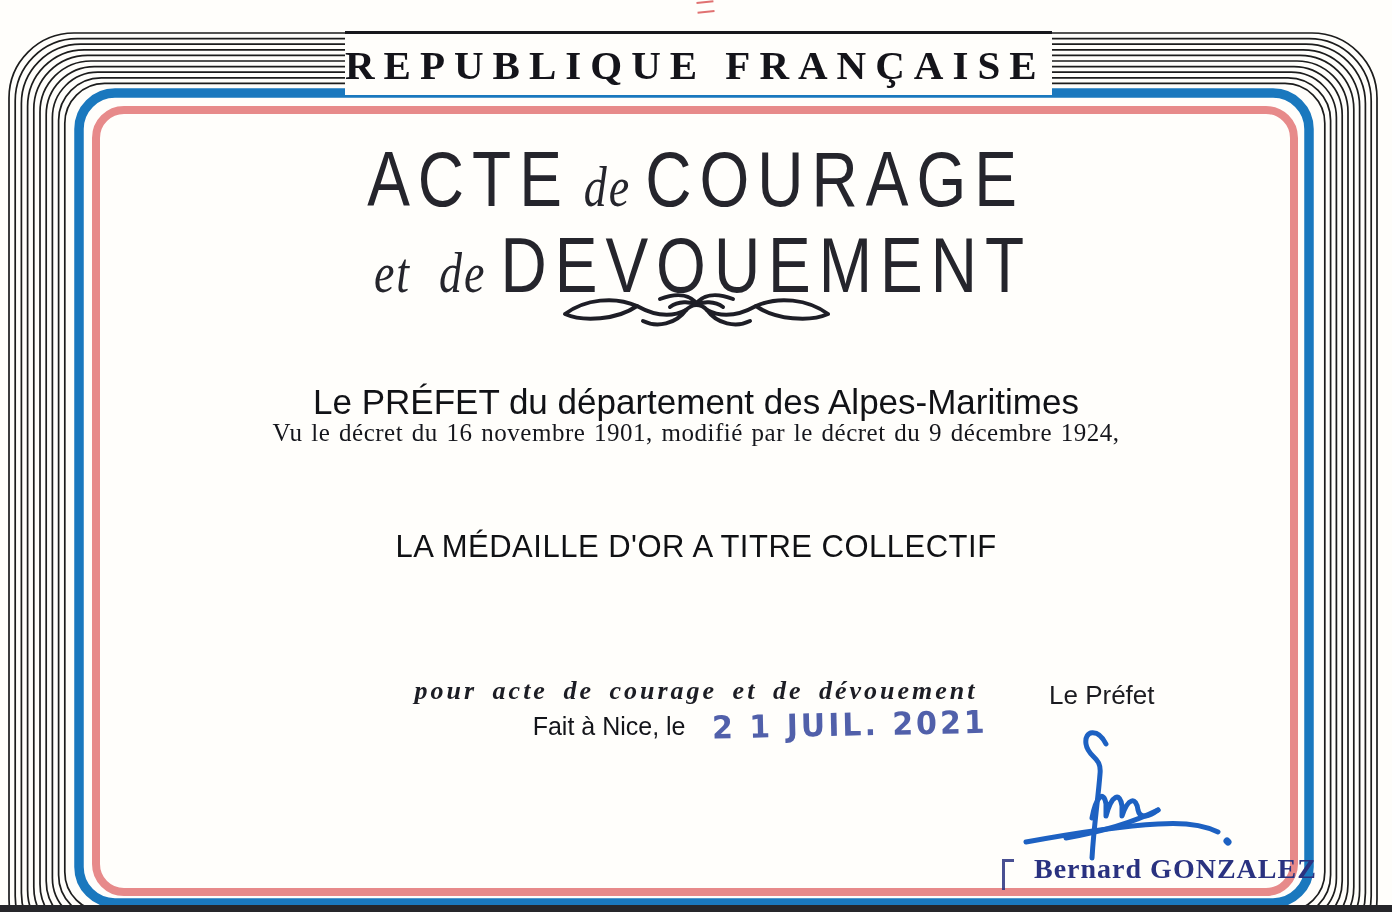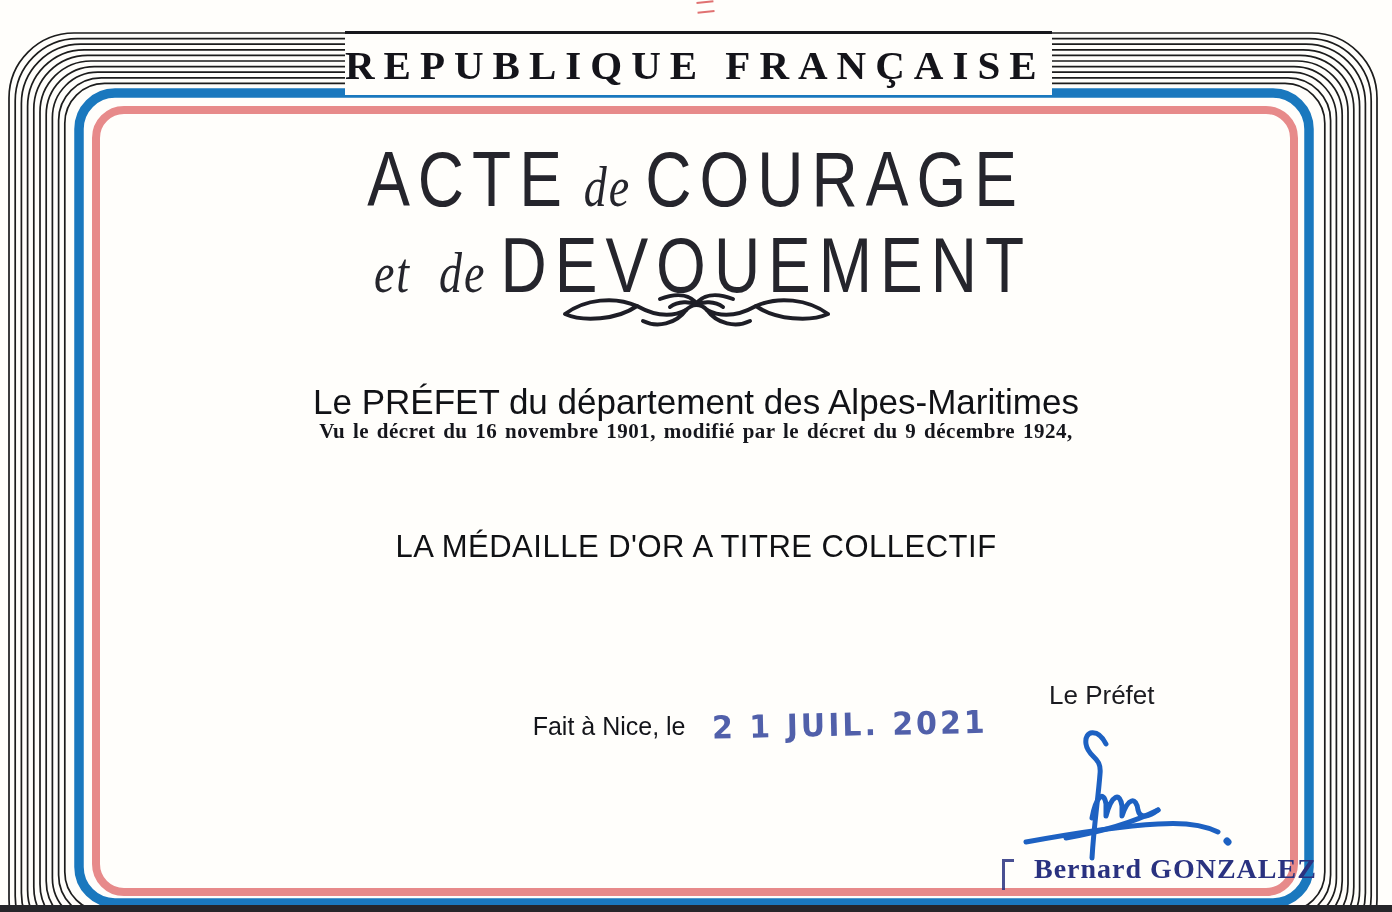--- a/index.html
+++ b/index.html
@@ -49,22 +49,22 @@
     font-family:"Liberation Serif",serif;font-style:italic;
     font-size:46px;letter-spacing:2px;margin:0 14px;
   }
   #title1{top:134px;}
   #title2{top:220px;}
 
   #ornament{top:288px;display:flex;justify-content:center;}
 
   #prefet{top:364px;font-size:35px;color:#111216;margin-top:18px;}
   #decret{
-    top:419px;font-family:"Liberation Serif",serif;font-weight:700;
-    font-size:21px;color:#15161c;letter-spacing:.5px;word-spacing:2px;
+    top:419px;font-family:"Liberation Serif",serif;font-weight:400;
+    font-size:25px;color:#15161c;letter-spacing:.5px;word-spacing:2px;
   }
   #decerne{
     top:481px;font-family:"Liberation Serif",serif;font-style:italic;font-weight:700;
     font-size:16.5px;letter-spacing:4px;color:#2e2f38;
   }
   #medal{top:529px;font-size:31px;color:#101114;letter-spacing:.5px;}
   #recipient{top:600px;font-size:27px;color:#131419;}
   #motive{
     top:676px;font-family:"Liberation Serif",serif;font-style:italic;font-weight:600;
     font-size:26px;letter-spacing:3px;word-spacing:6px;color:#1c1d24;
@@ -151,20 +151,21 @@
   </div>
 
   <div class="cline" id="prefet">Le PRÉFET du département des Alpes-Maritimes</div>
 
   <div class="cline" id="decret">Vu le décret du 16 novembre 1901, modifié par le décret du 9 décembre 1924,</div>
 
 
   <div class="cline" id="medal">LA MÉDAILLE D'OR A TITRE COLLECTIF</div>
 
 
+  <div class="cline" id="motive">pour acte de courage et de dévouement</div>
 
   <div id="date-row">
     <span class="place-label">Fait à Nice, le</span>
     <span class="date-stamp">2 1 JUIL. 2021</span>
   </div>
 
   <div id="role">Le Préfet</div>
 
   <svg id="signature" width="235" height="142" viewBox="0 0 235 142">
     <g>

